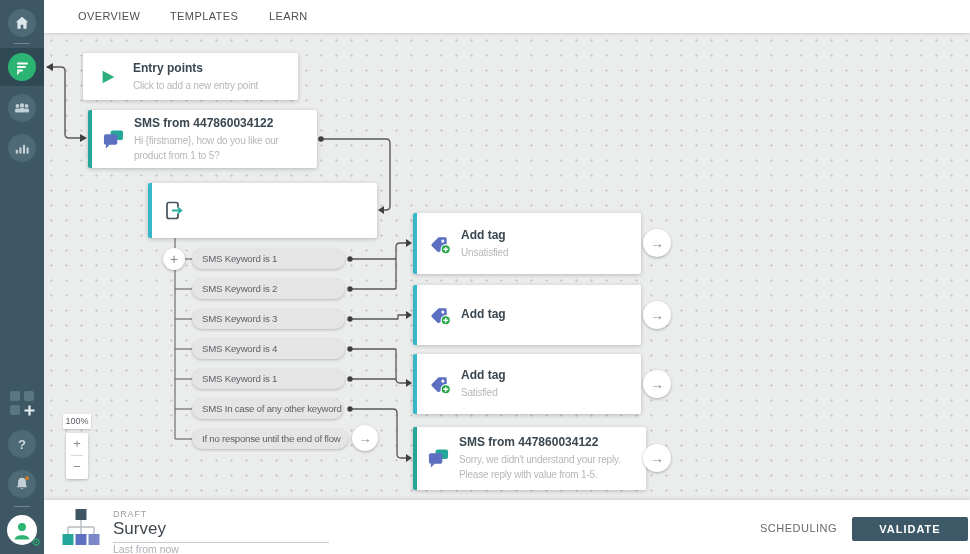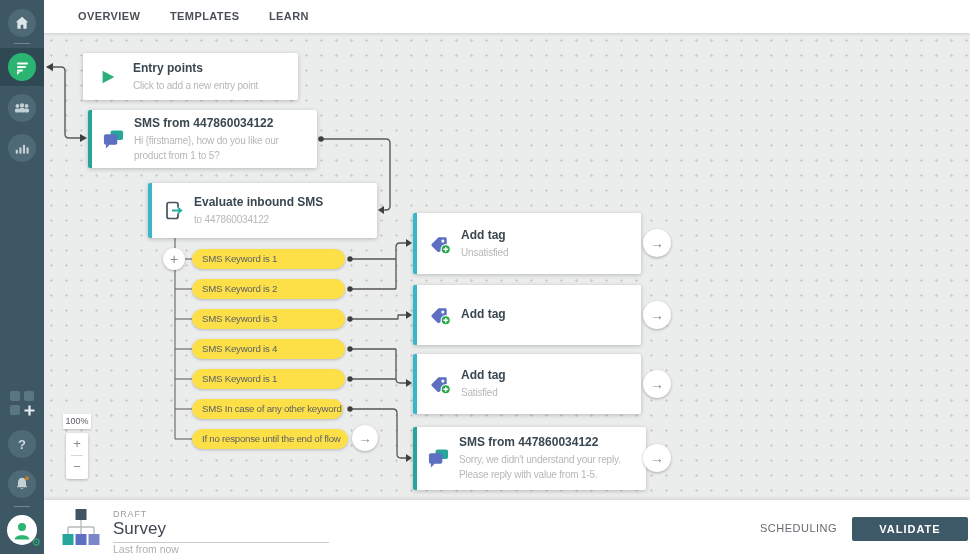--- a/index.html
+++ b/index.html
@@ -8,37 +8,37 @@
   
   .sidebar { position:absolute; left:0; top:0; width:44px; height:554px; background:#3d5765; z-index:10; }
   .side-circle { position:absolute; width:28px; height:28px; border-radius:50%; background:#4e6a76; display:flex; align-items:center; justify-content:center; cursor:pointer; }
   .side-divider { position:absolute; left:14px; width:16px; height:1px; background:rgba(255,255,255,.28); }
   .flows-tile { position:absolute; left:0; top:48px; width:44px; height:38px; background:#2e4854; }
   .flows-tile .side-circle { left:8px; top:5px; background:#2cb473; }
   .avatar-wrap { position:absolute; left:7px; top:515px; width:30px; height:30px; border-radius:50%; background:#fff; display:flex; align-items:center; justify-content:center; overflow:visible; }
   .avatar-gear { position:absolute; right:-4px; bottom:-3px; font-size:11px; color:#2cb473; line-height:1; }
 
   
-  .topnav { position:absolute; left:44px; top:0; width:926px; height:33px; background:#fff; box-shadow:0 1px 3px rgba(0,0,0,.14); z-index:5;font-weight:bold; }
+  .topnav { position:absolute; left:44px; top:0; width:926px; height:33px; background:#fff; box-shadow:0 1px 3px rgba(0,0,0,.14); z-index:5; }
   .navlink { position:absolute; top:0; height:33px; line-height:33px; font-size:11px; letter-spacing:.4px; color:#4b5157; cursor:pointer; }
 
   
   .canvas-bg { position:absolute; left:44px; top:33px; width:926px; height:467px; background:#ebecec;
     background-image:radial-gradient(#cdcdcd 1px, transparent 1.3px); background-size:15px 15px; z-index:0; }
   svg.connectors { position:absolute; left:0; top:0; z-index:1; pointer-events:none; }
 
   .card { position:absolute; background:#fff; border-radius:2px; box-shadow:0 1px 4px rgba(0,0,0,.22); display:flex; align-items:center; z-index:2; cursor:pointer; }
   .bl-teal { border-left:4px solid #26a69a; }
   .bl-cyan { border-left:4px solid #38b7c9; }
   .icon-box { width:46px; flex:0 0 46px; display:flex; align-items:center; justify-content:center; }
   .txt { flex:1; padding-right:22px; }
   .title { font-size:12px; font-weight:bold; color:#3a4750; margin-bottom:3px; }
   .sub { font-size:10px; letter-spacing:-0.2px; color:#b7b7b7; line-height:1.5; }
 
-  .pill { position:absolute; height:20px; background:#fde047; border-radius:10px; box-shadow:0 1px 3px rgba(0,0,0,.22); font-size:9.7px; letter-spacing:-0.25px; color:#5d6267; line-height:20px; padding-left:10px; white-space:nowrap; z-index:2; cursor:pointer; }
+  .pill { position:absolute; height:20px; background:#e5e5e5; border-radius:10px; box-shadow:0 1px 3px rgba(0,0,0,.22); font-size:9.7px; letter-spacing:-0.25px; color:#5d6267; line-height:20px; padding-left:10px; white-space:nowrap; z-index:2; cursor:pointer; }
 
   .circle-btn { position:absolute; background:#fff; border-radius:50%; box-shadow:0 1px 3px rgba(0,0,0,.28); display:flex; align-items:center; justify-content:center; color:#8a8a8a; z-index:2; cursor:pointer; }
 
   .zoom-pct { position:absolute; left:63px; top:414px; width:28px; height:15px; background:#fff; border-radius:0; box-shadow:0 1px 2px rgba(0,0,0,.2); font-size:9px; color:#5d6267; text-align:center; line-height:15px; z-index:2; }
   .zoom-box { position:absolute; left:66px; top:433px; width:22px; height:46px; background:#fff; border-radius:2px; box-shadow:0 1px 3px rgba(0,0,0,.25); z-index:2; display:flex; flex-direction:column; align-items:center; }
   .zoom-btn { width:22px; height:22px; text-align:center; line-height:22px; font-size:13px; color:#8a8a8a; cursor:pointer; }
   .zoom-sep { width:12px; height:1px; background:#d8d8d8; }
 
   
   .footer { position:absolute; left:44px; top:500px; width:926px; height:54px; background:#fff; box-shadow:0 -1px 4px rgba(0,0,0,.12); z-index:5; }
@@ -203,24 +203,20 @@
 </div>
 
 <div class="card bl-cyan" style="left:148px;top:183px;width:229px;height:55px;">
   <div class="icon-box" style="width:42px;flex-basis:42px;">
     <svg width="22" height="22" viewBox="0 0 22 22">
         <rect x="5" y="2.5" width="11" height="16" rx="2" stroke="#44525c" stroke-width="1.7" fill="#ffffff"></rect>
         <rect x="11" y="7.5" width="11" height="6" fill="#ffffff"></rect>
         <path d="M10,10.5 H18.5 M15.8,7.3 L19.3,10.5 L15.8,13.7" stroke="#2aafa0" stroke-width="1.8" fill="none"></path>
       </svg>
   </div>
-  <div class="txt">
-    <div class="title">Evaluate inbound SMS</div>
-    <div class="sub">to 447860034122</div>
-  </div>
 </div>
 
 <div class="pill" style="left:192px;top:249px;width:153px;">SMS Keyword is 1</div>
 <div class="pill" style="left:192px;top:279px;width:153px;">SMS Keyword is 2</div>
 <div class="pill" style="left:192px;top:309px;width:153px;">SMS Keyword is 3</div>
 <div class="pill" style="left:192px;top:339px;width:153px;">SMS Keyword is 4</div>
 <div class="pill" style="left:192px;top:369px;width:153px;">SMS Keyword is 1</div>
 <div class="pill" style="left:192px;top:399px;width:151px;">SMS In case of any other keyword</div>
 <div class="pill" style="left:192px;top:429px;width:156px;">If no response until the end of flow</div>
 

